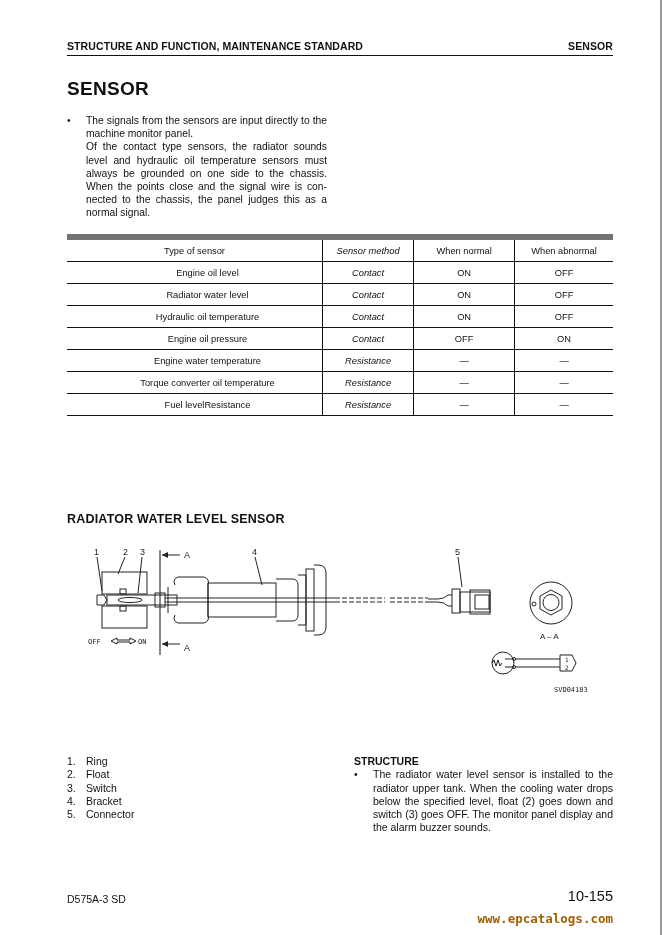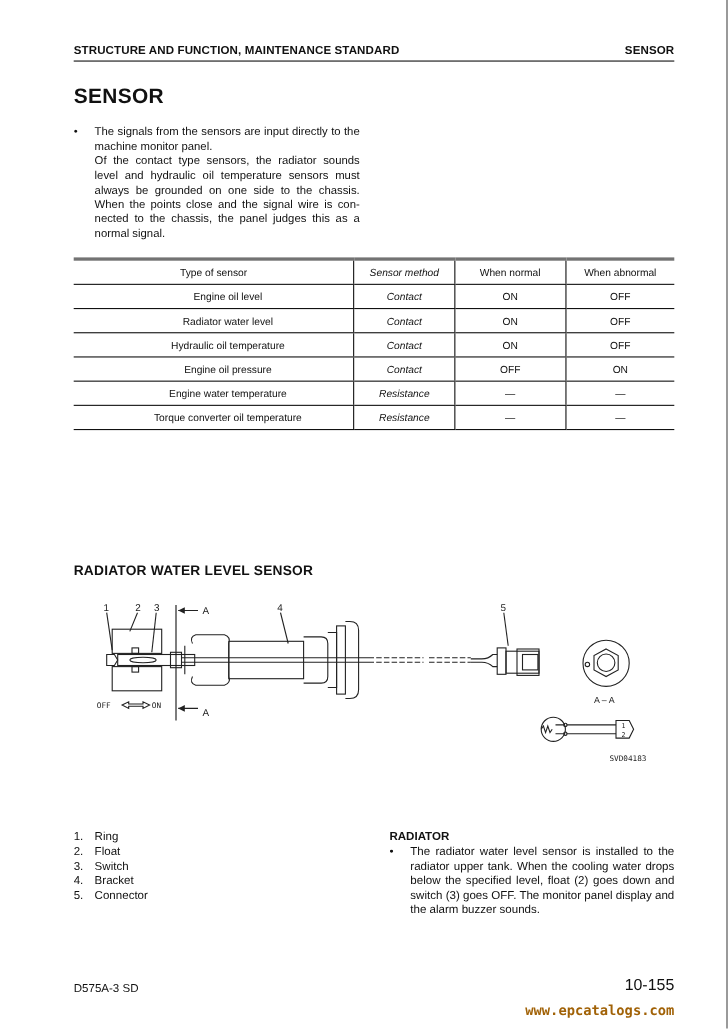--- a/index.html
+++ b/index.html
@@ -24,21 +24,21 @@
   .intro .text { margin-left: 19px; }
   .intro p { margin: 0; }
 
   table.sensors {
     position: absolute; left: 67px; top: 234px; width: 546px;
     border-collapse: collapse; font-size: 9.3px;
   }
   table.sensors th, table.sensors td {
     height: 21px; padding: 0; border-bottom: 1px solid #111; font-weight: normal;
   }
-  table.sensors tr:first-child th { border-top: 3px solid #737373; }
+  table.sensors tr:first-child th { border-top: 6px solid #737373; }
   table.sensors .c1 { width: 243px; }
   table.sensors .c2 { width: 94px; border-left: 1px solid #111; text-align: center; font-style: italic; }
   table.sensors .c3 { width: 106px; border-left: 1px solid #111; text-align: center; }
   table.sensors .c4 { width: 103px; border-left: 1px solid #111; text-align: center; }
   table.sensors th.c1 { text-align: center; }
   table.sensors td.c1 { text-align: center; padding-left: 26px; margin-top: 32px; }
 
   .subtitle { position: absolute; left: 67px; top: 512px; font-size: 12.5px; font-weight: bold; letter-spacing: 0.2px; }
 
   .diagram { position: absolute; left: 80px; top: 545px; width: 540px; height: 160px; }
@@ -115,20 +115,26 @@
       <td class="c4">ON</td>
     </tr>
     <tr>
       <td class="c1">Engine water temperature</td>
       <td class="c2">Resistance</td>
       <td class="c3">—</td>
       <td class="c4">—</td>
     </tr>
     <tr>
       <td class="c1">Torque converter oil temperature</td>
+      <td class="c2">Resistance</td>
+      <td class="c3">—</td>
+      <td class="c4">—</td>
+    </tr>
+    <tr>
+      <td class="c1">Fuel levelResistance</td>
       <td class="c2">Resistance</td>
       <td class="c3">—</td>
       <td class="c4">—</td>
     </tr>
   </tbody>
 </table>
 
 <div class="subtitle">RADIATOR WATER LEVEL SENSOR</div>
 
 <div class="diagram">
@@ -234,21 +240,21 @@
       <span class="num">4.</span>
       <span>Bracket</span>
     </div>
   <div class="row">
       <span class="num">5.</span>
       <span>Connector</span>
     </div>
 </div>
 
 <div class="function">
-  <div class="fh">RADIATOR</div>
+  <div class="fh">STRUCTURE</div>
   <div class="fb">
     <span class="bullet">•</span>
     <span>The radiator water level sensor is installed to the radiator upper tank. When the cooling water drops below the specified level, float (2) goes down and switch (3) goes OFF. The monitor panel display and the alarm buzzer sounds.</span>
   </div>
 </div>
 
 <div class="footer-left">D575A-3 SD</div>
 <div class="footer-right">10-155</div>
 <div class="watermark">www.epcatalogs.com</div>
 

